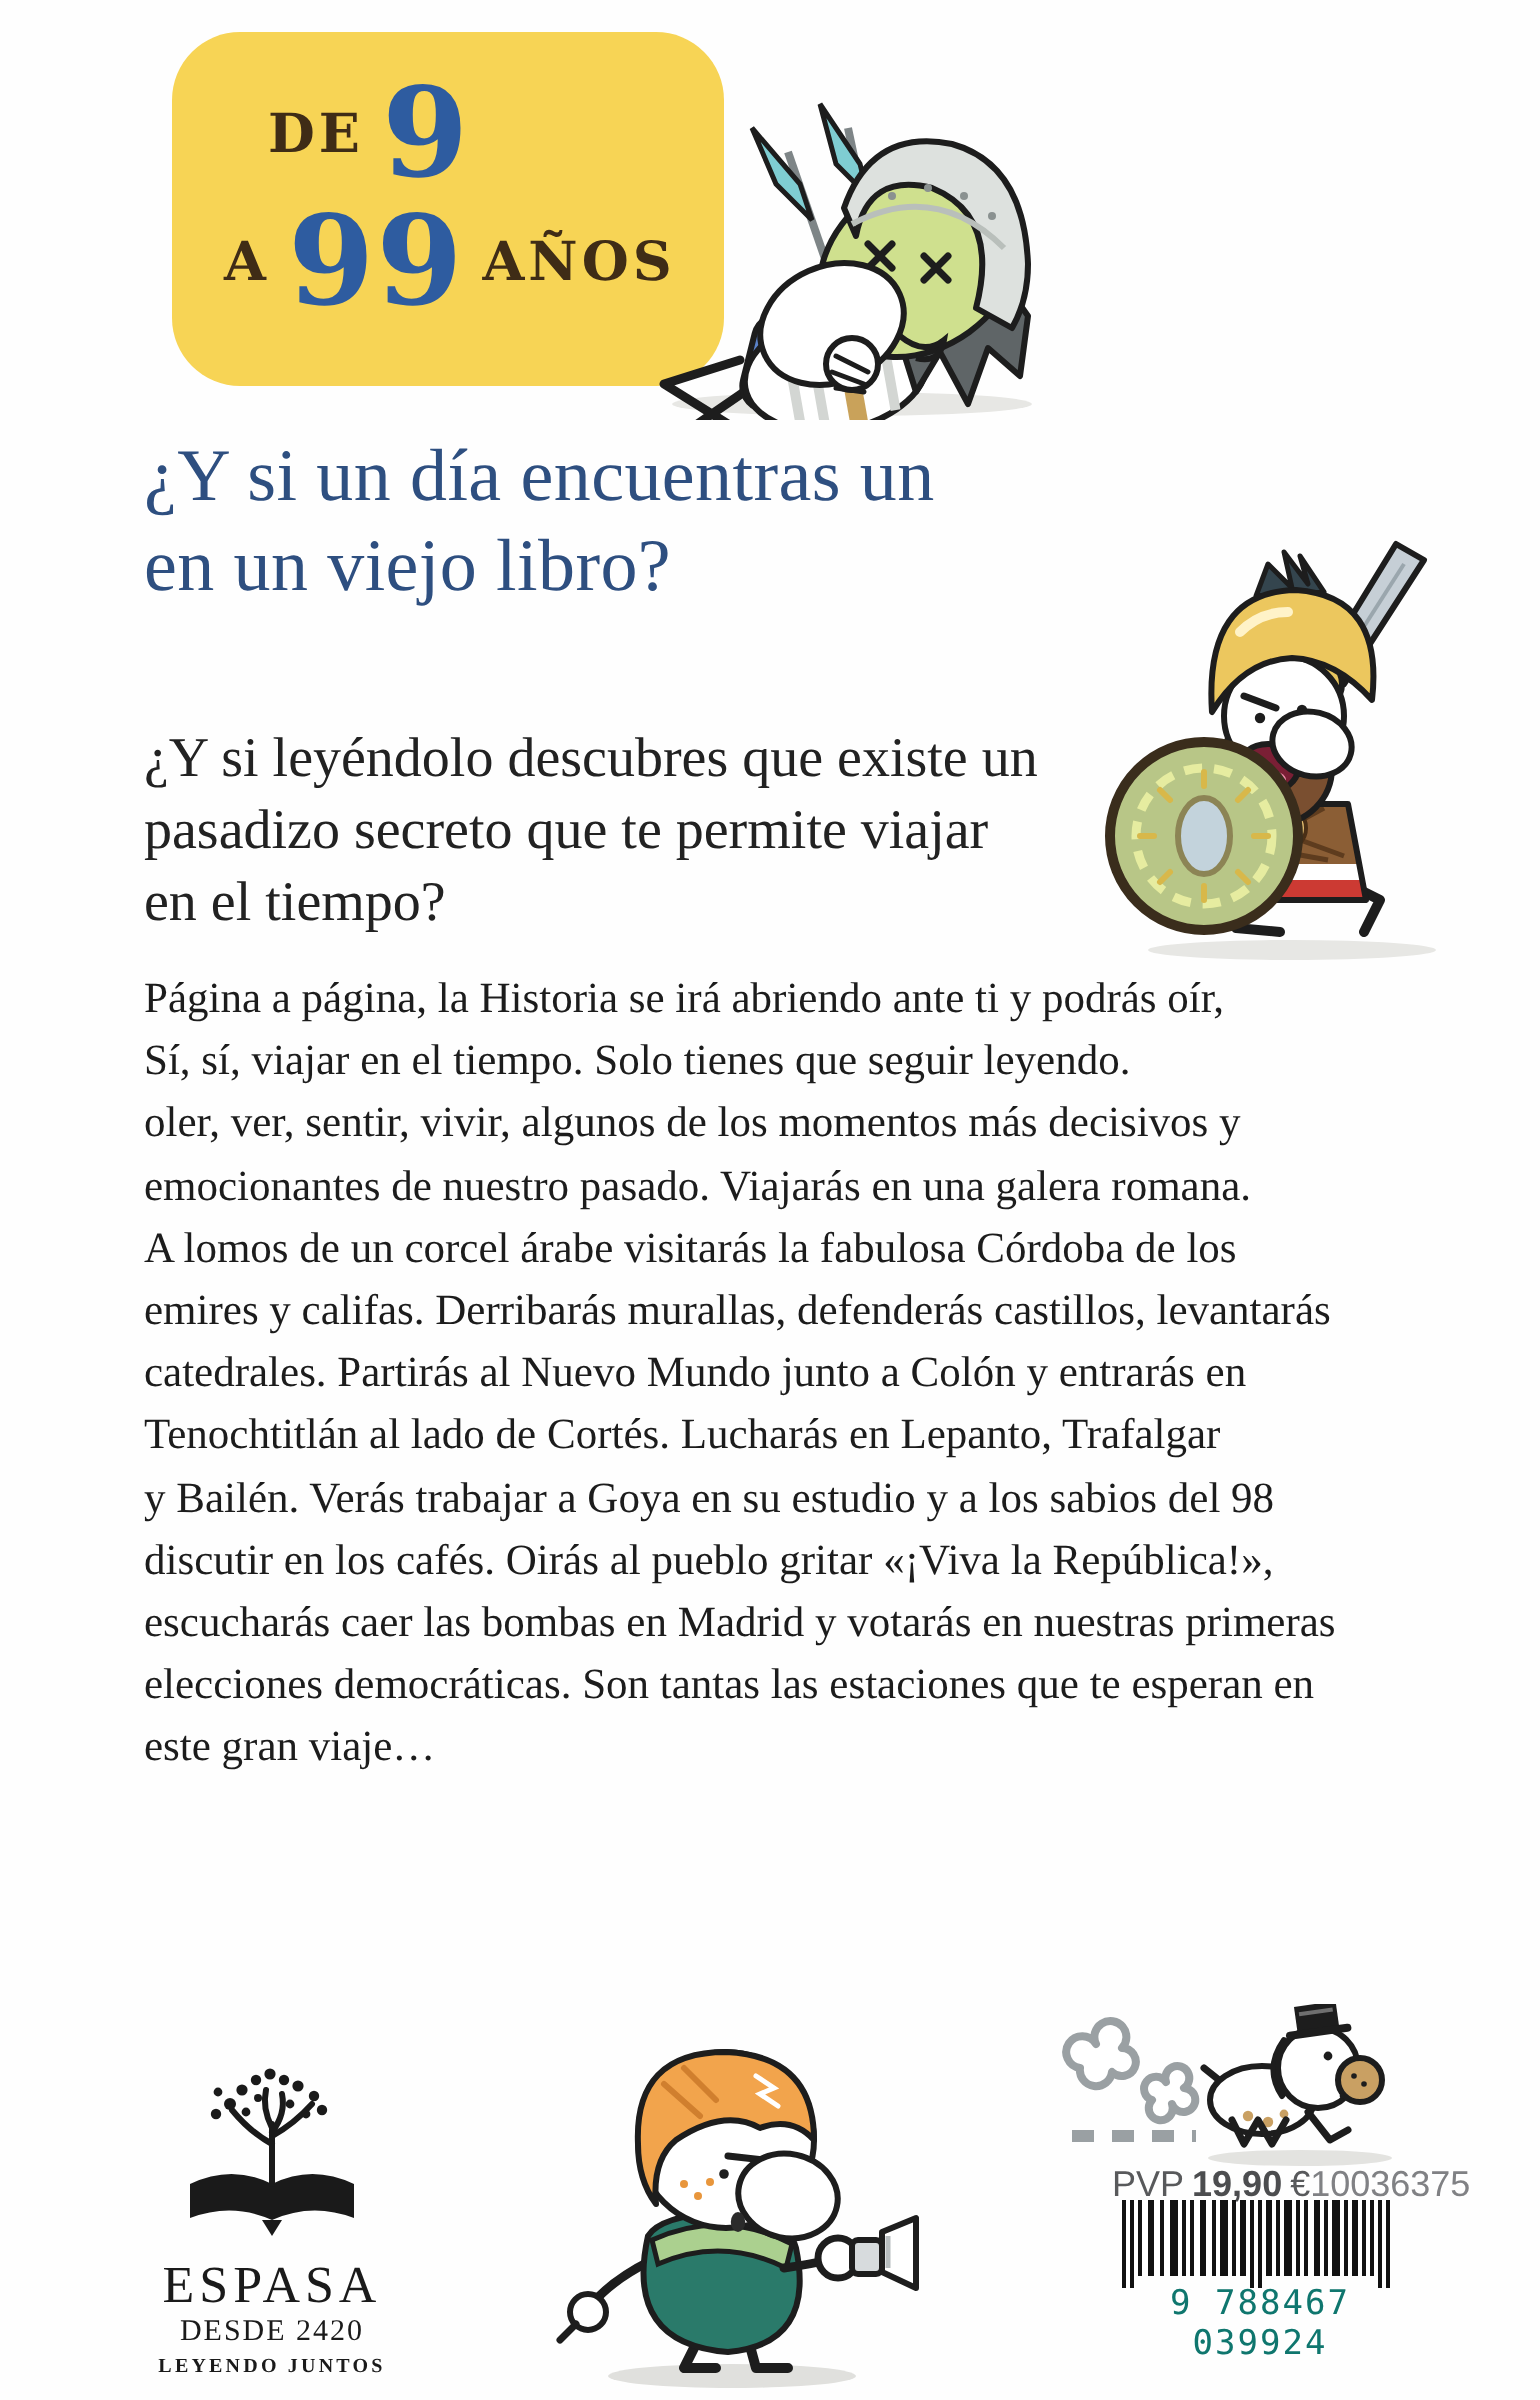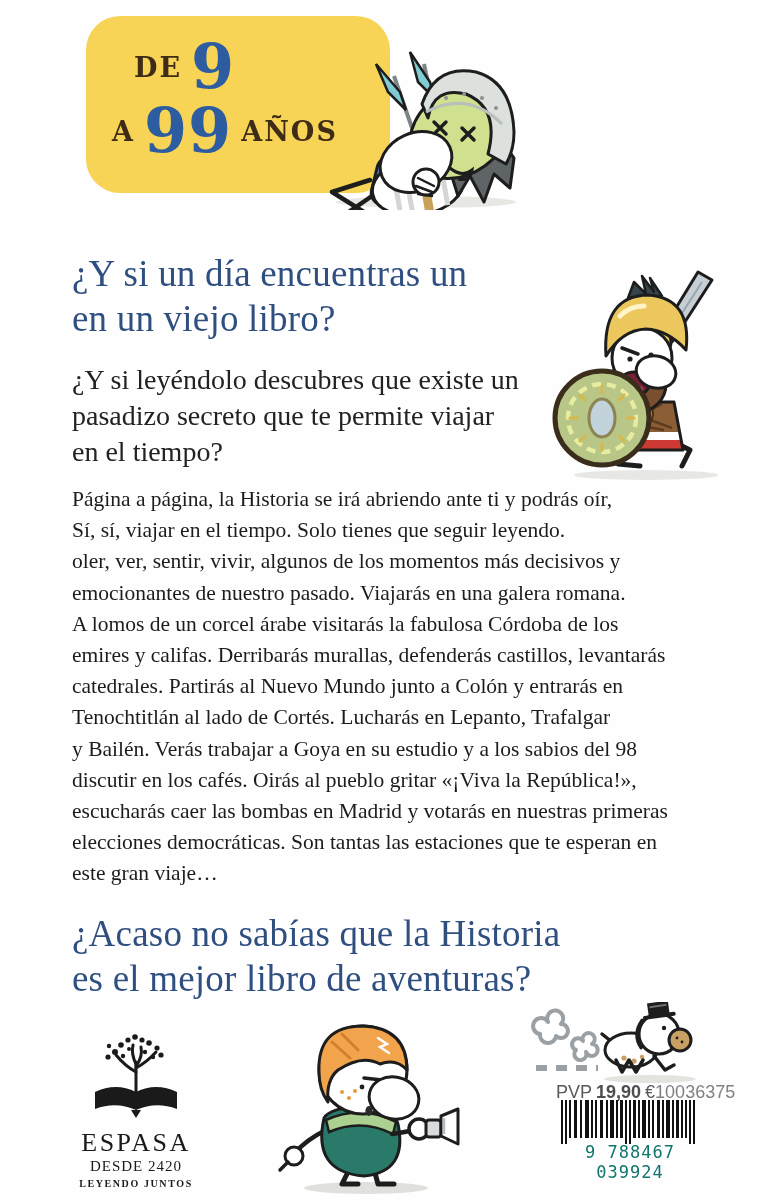--- a/index.html
+++ b/index.html
@@ -1,33 +1,33 @@
 <!DOCTYPE html>
 <html><head>
 <meta charset="utf-8">
 <style>
   html,body{margin:0;padding:0;background:#fff;}
   .page{position:relative;width:770px;height:1200px;background:#fefefe;overflow:hidden;
         font-family:"Liberation Serif",serif;}
 
   
-  .age-badge{position:absolute;left:86px;top:16px;width:304px;height:177px;
+  .age-badge{position:absolute;left:86px;top:16px;width:276px;height:177px;
              background:#f7d455;border-radius:34px;}
   .badge-line{position:absolute;display:flex;align-items:center;gap:9px;}
   .badge-line1{left:48px;top:20px;}
   .badge-line2{left:26px;top:84px;}
   .badge-small{font-family:"DejaVu Serif",serif;font-weight:700;font-size:27px;
                color:#3f2c16;letter-spacing:2px;}
   .badge-big{font-family:"DejaVu Serif",serif;font-weight:800;font-size:62px;
              line-height:1;color:#2e5ca0;letter-spacing:1px;}
 
   
   .headline-primary,.headline-closing{position:absolute;left:72px;color:#2e4f80;
       font-size:37px;line-height:45px;letter-spacing:.2px;}
-  .headline-primary{top:216px;width:580px;margin-top:35px;}
+  .headline-primary{top:216px;width:580px;}
   .headline-closing{top:911px;width:620px;}
   .headline-secondary{position:absolute;left:72px;top:362px;width:530px;color:#222;
       font-size:28px;line-height:36px;}
 
   
   .body-text{position:absolute;left:72px;top:484px;width:650px;color:#1c1c1c;
       font-size:21.5px;line-height:31.2px;}
 
   
   .illu{position:absolute;}
@@ -173,24 +173,20 @@
     <div>emires y califas. Derribarás murallas, defenderás castillos, levantarás</div>
     <div>catedrales. Partirás al Nuevo Mundo junto a Colón y entrarás en</div>
     <div>Tenochtitlán al lado de Cortés. Lucharás en Lepanto, Trafalgar</div>
     <div>y Bailén. Verás trabajar a Goya en su estudio y a los sabios del 98</div>
     <div>discutir en los cafés. Oirás al pueblo gritar «¡Viva la República!»,</div>
     <div>escucharás caer las bombas en Madrid y votarás en nuestras primeras</div>
     <div>elecciones democráticas. Son tantas las estaciones que te esperan en</div>
     <div>este gran viaje…</div>
   </div>
 
-  <div class="headline-closing">
-    <div>¿Acaso no sabías que la Historia</div>
-    <div>es el mejor libro de aventuras?</div>
-  </div>
 
   <div class="publisher">
     <svg width="112" height="96" viewBox="0 0 110 96">
       <g fill="#1a1a1a">
         <path d="M14 62 Q35 52 55 62 L55 80 Q35 71 14 79 Z"></path>
         <path d="M96 62 Q75 52 55 62 L55 80 Q75 71 96 79 Z"></path>
         <path d="M50 80 L55 88 L60 80 Z"></path>
       </g>
       <g stroke="#1a1a1a" stroke-width="3" fill="none" stroke-linecap="round">
         <path d="M55 62 L55 32"></path>

